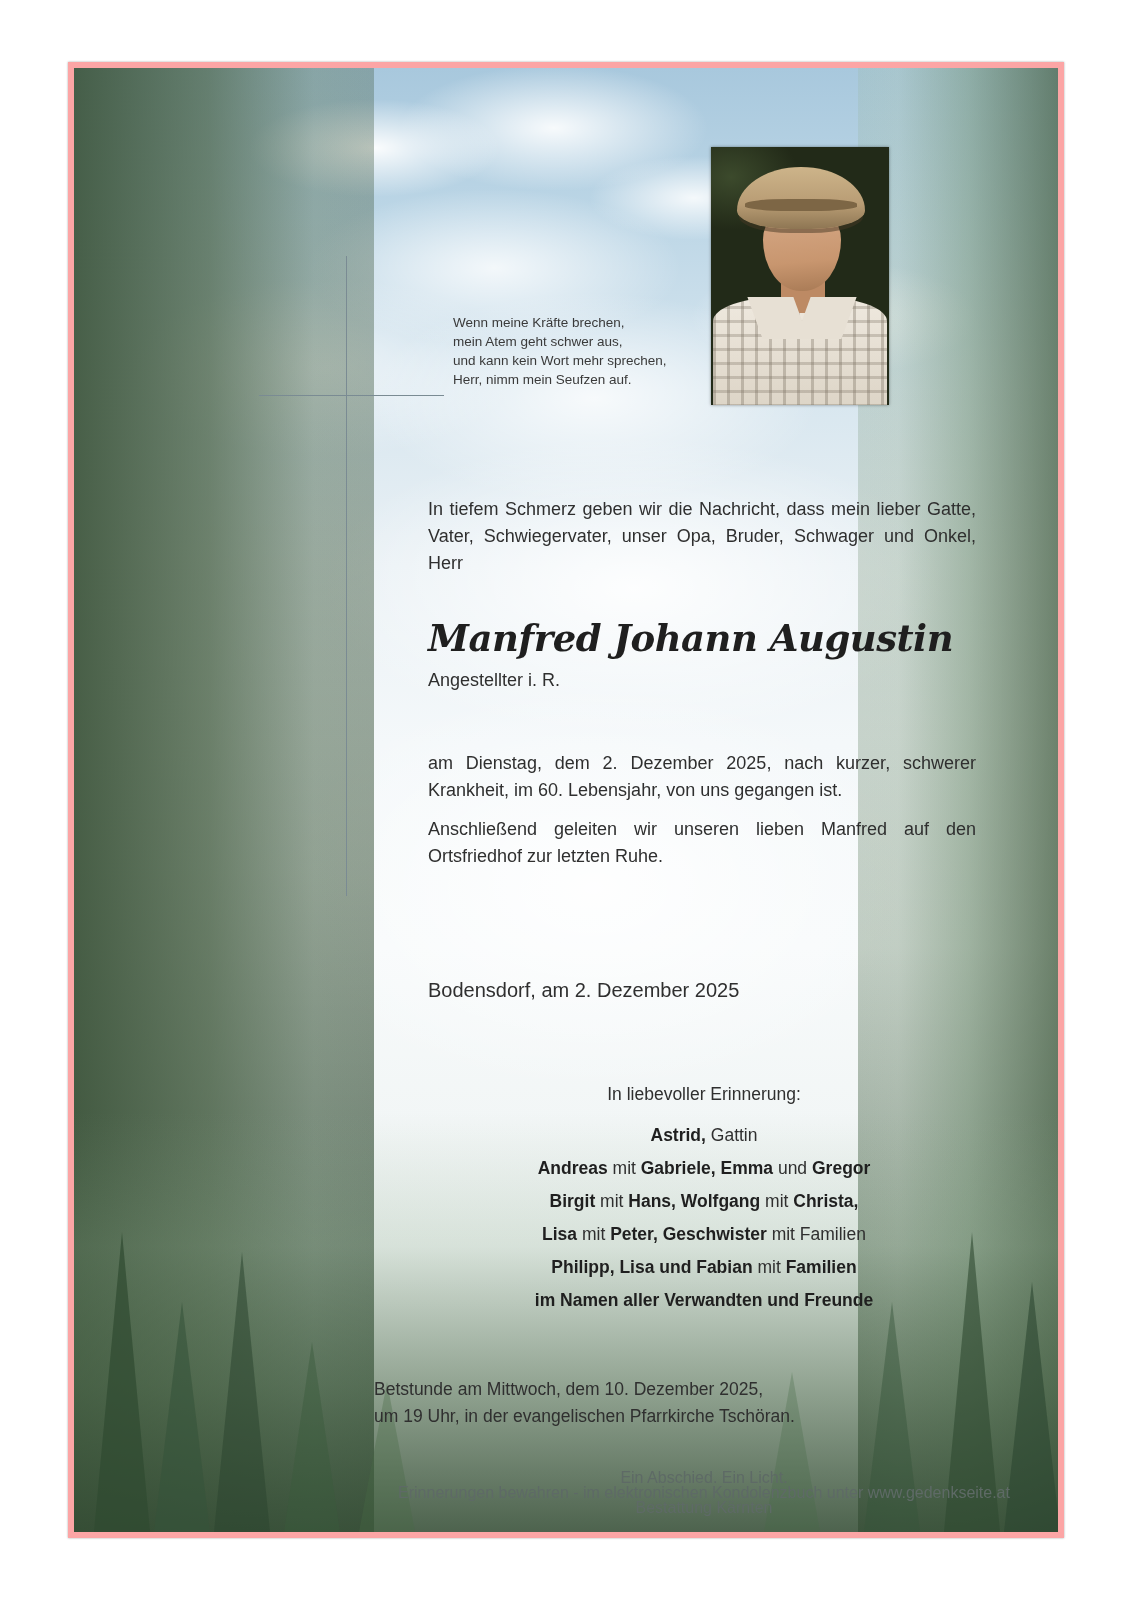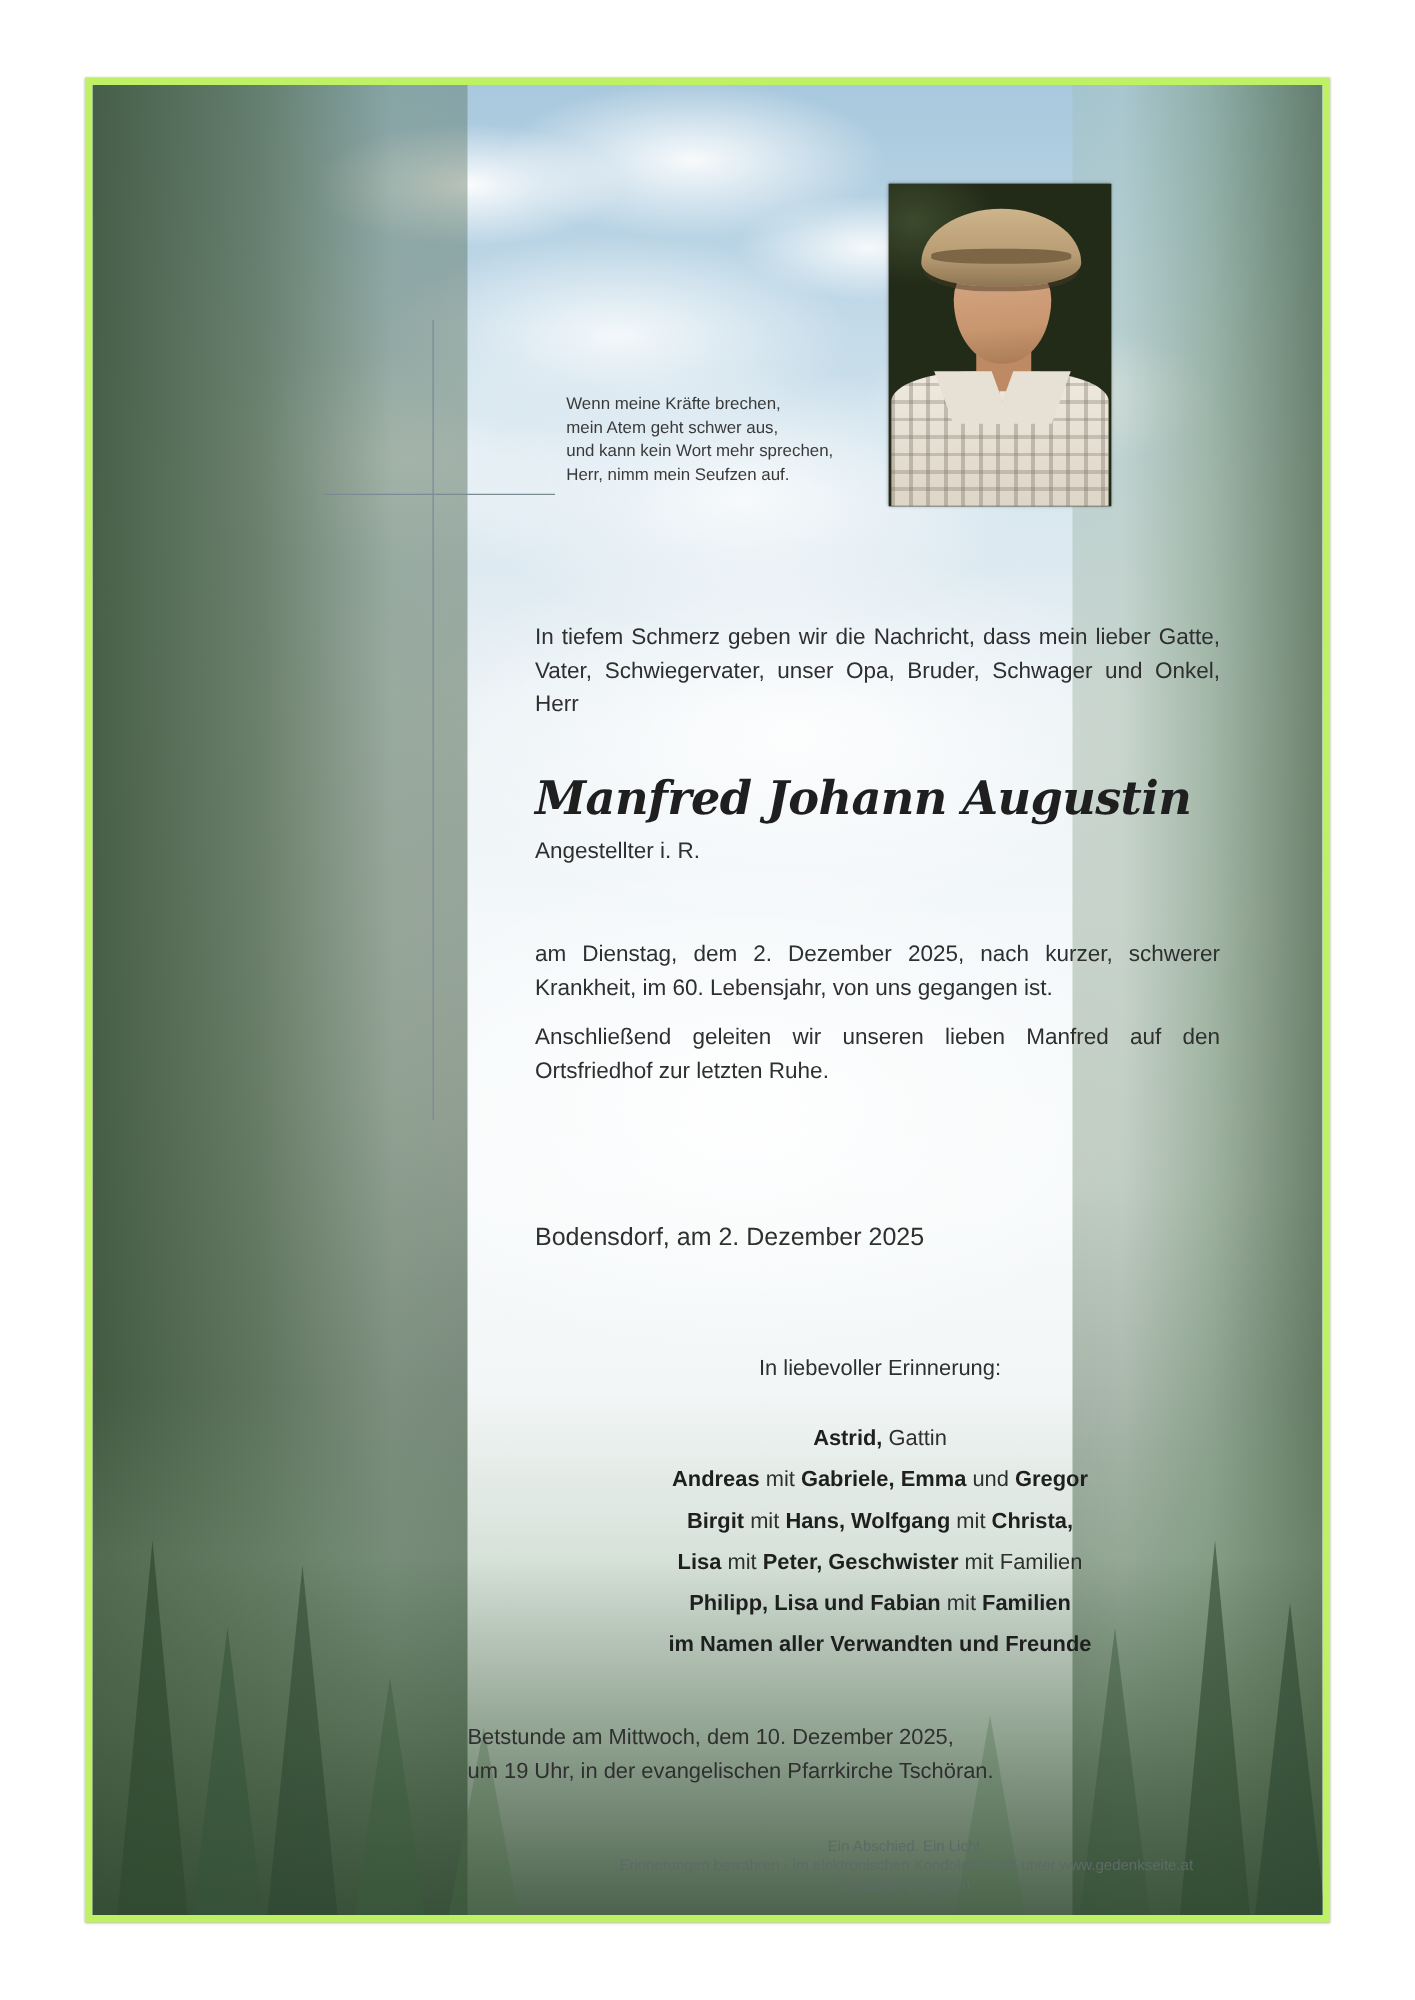--- a/index.html
+++ b/index.html
@@ -23,21 +23,21 @@
     background: #ffffff;
   }
 
   
   .card {
     position: absolute;
     left: 68px;
     top: 62px;
     width: 996px;
     height: 1476px;
-    background: #bef264;
+    background: #fca5a5;
     padding: 6px;
     box-sizing: border-box;
     box-shadow: 0 0 2px rgba(0,0,0,0.35);
   }
 
   .canvas {
     position: relative;
     width: 100%;
     height: 100%;
     overflow: hidden;
@@ -281,44 +281,43 @@
   .memory {
     position: absolute;
     left: 300px;
     top: 1010px;
     width: 660px;
     text-align: center;
     font-size: 17.5px;
     line-height: 33px;
     color: #2f2f2f;
   }
-  .memory .lead { margin-bottom: 23px; }
+  .memory .lead { margin-bottom: 8px; }
   .memory b { font-weight: bold; color: #1f1f1f; }
 
   .vigil {
     position: absolute;
     left: 300px;
     top: 1308px;
     width: 660px;
     text-align: left;
     font-size: 17.5px;
     line-height: 27px;
     color: #2f2f2f;
   }
 
   .footer {
     position: absolute;
     left: 300px;
     top: 1402px;
     width: 660px;
     text-align: center;
-    font-size: 12px;
+    font-size: 16px;
     line-height: 15px;
     color: #5e6a66;
-    margin-left: 21px;
   }
   .footer .printer { margin-top: 16px; }
 </style>
 </head>
 <body>
 
 <div class="page">
   <div class="card">
     <div class="canvas">
 

